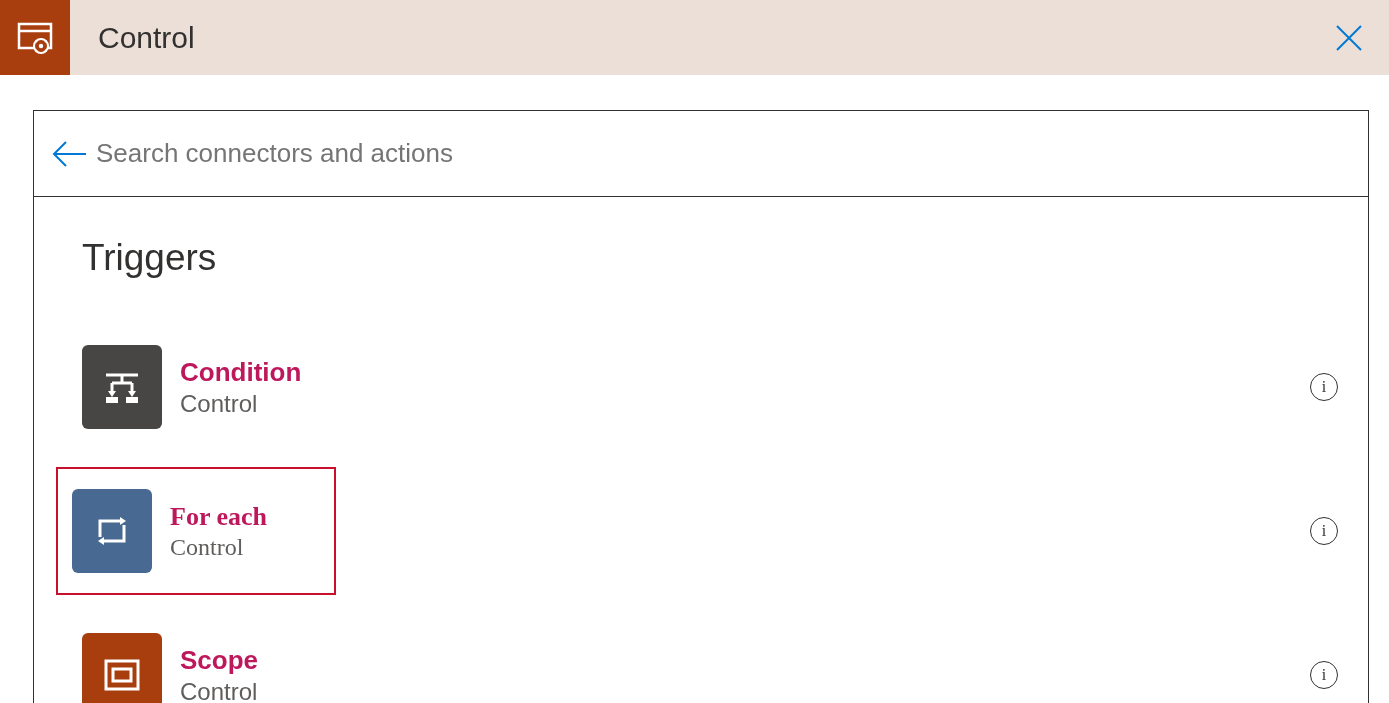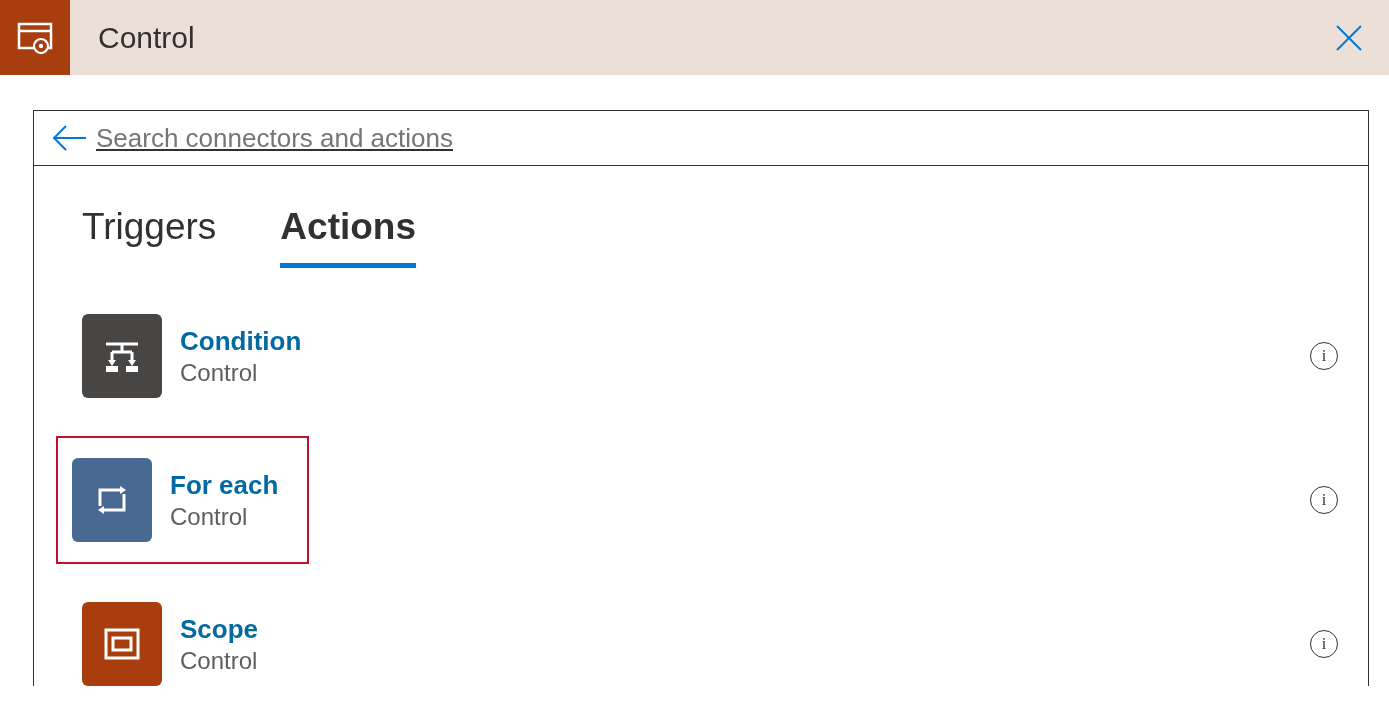--- a/index.html
+++ b/index.html
@@ -39,26 +39,25 @@
     cursor: pointer;
     color: #0078d4;
   }
 
   .page-body {
     padding: 35px 20px 0 33px;
   }
 
   .search-row {
     border: 1px solid #323130;
-    height: 56px;
+    height: 87px;
     display: flex;
     align-items: center;
     padding: 0 16px;
     background: #fff;
-    text-decoration: underline;
   }
   .back-arrow {
     width: 40px;
     height: 40px;
     display: flex;
     align-items: center;
     justify-content: center;
     cursor: pointer;
     color: #0078d4;
     margin-right: 6px;
@@ -113,40 +112,41 @@
 
   .action-item {
     display: flex;
     align-items: center;
     position: relative;
   }
   .action-item.highlighted {
     border: 2px solid #c8102e;
     padding: 20px 0 20px 14px;
     margin-left: -26px;
-    width: 253px;
+    width: 280px;
+    font-family: Liberation Serif, serif;
   }
   .action-item.highlighted .action-tile { margin-right: 18px; }
 
   .action-tile {
     width: 80px;
     height: 84px;
     border-radius: 6px;
     display: flex;
     align-items: center;
     justify-content: center;
     margin-right: 18px;
     flex-shrink: 0;
   }
   .tile-condition { background: #484644; }
   .tile-foreach  { background: #486991; }
   .tile-scope    { background: #a83e0e; }
 
   .action-text { display: flex; flex-direction: column; }
-  .action-name { font-size: 26px; font-weight: 600; color: #0369a1; }
+  .action-name { font-size: 26px; font-weight: 600; color: #be185d; }
   .action-sub  { font-size: 24px; color: #605e5c; margin-top: 2px; }
 
   .info-col {
     position: absolute;
     right: 0;
     top: 50%;
     transform: translateY(-50%);
   }
   .info-icon {
     width: 28px;
@@ -206,21 +206,20 @@
         <polyline points="14,2 2,14 14,26" fill="none" stroke="currentColor" stroke-width="2"></polyline>
       </svg>
     </div>
     <input class="search-input" type="text" placeholder="Search connectors and actions" style="">
   </div>
 
   <div class="panel-body">
 
     <div class="tabs">
       <div class="tab">Triggers</div>
-      <div class="tab active">Actions</div>
     </div>
 
     <div class="actions-list">
 
       <div class="row">
         <div class="action-item">
           <div class="action-tile tile-condition">
             <svg width="48" height="48" viewBox="0 0 48 48">
               <line x1="8" y1="12" x2="40" y2="12" stroke="#fff" stroke-width="3"></line>
               <line x1="24" y1="12" x2="24" y2="20" stroke="#fff" stroke-width="3"></line>

